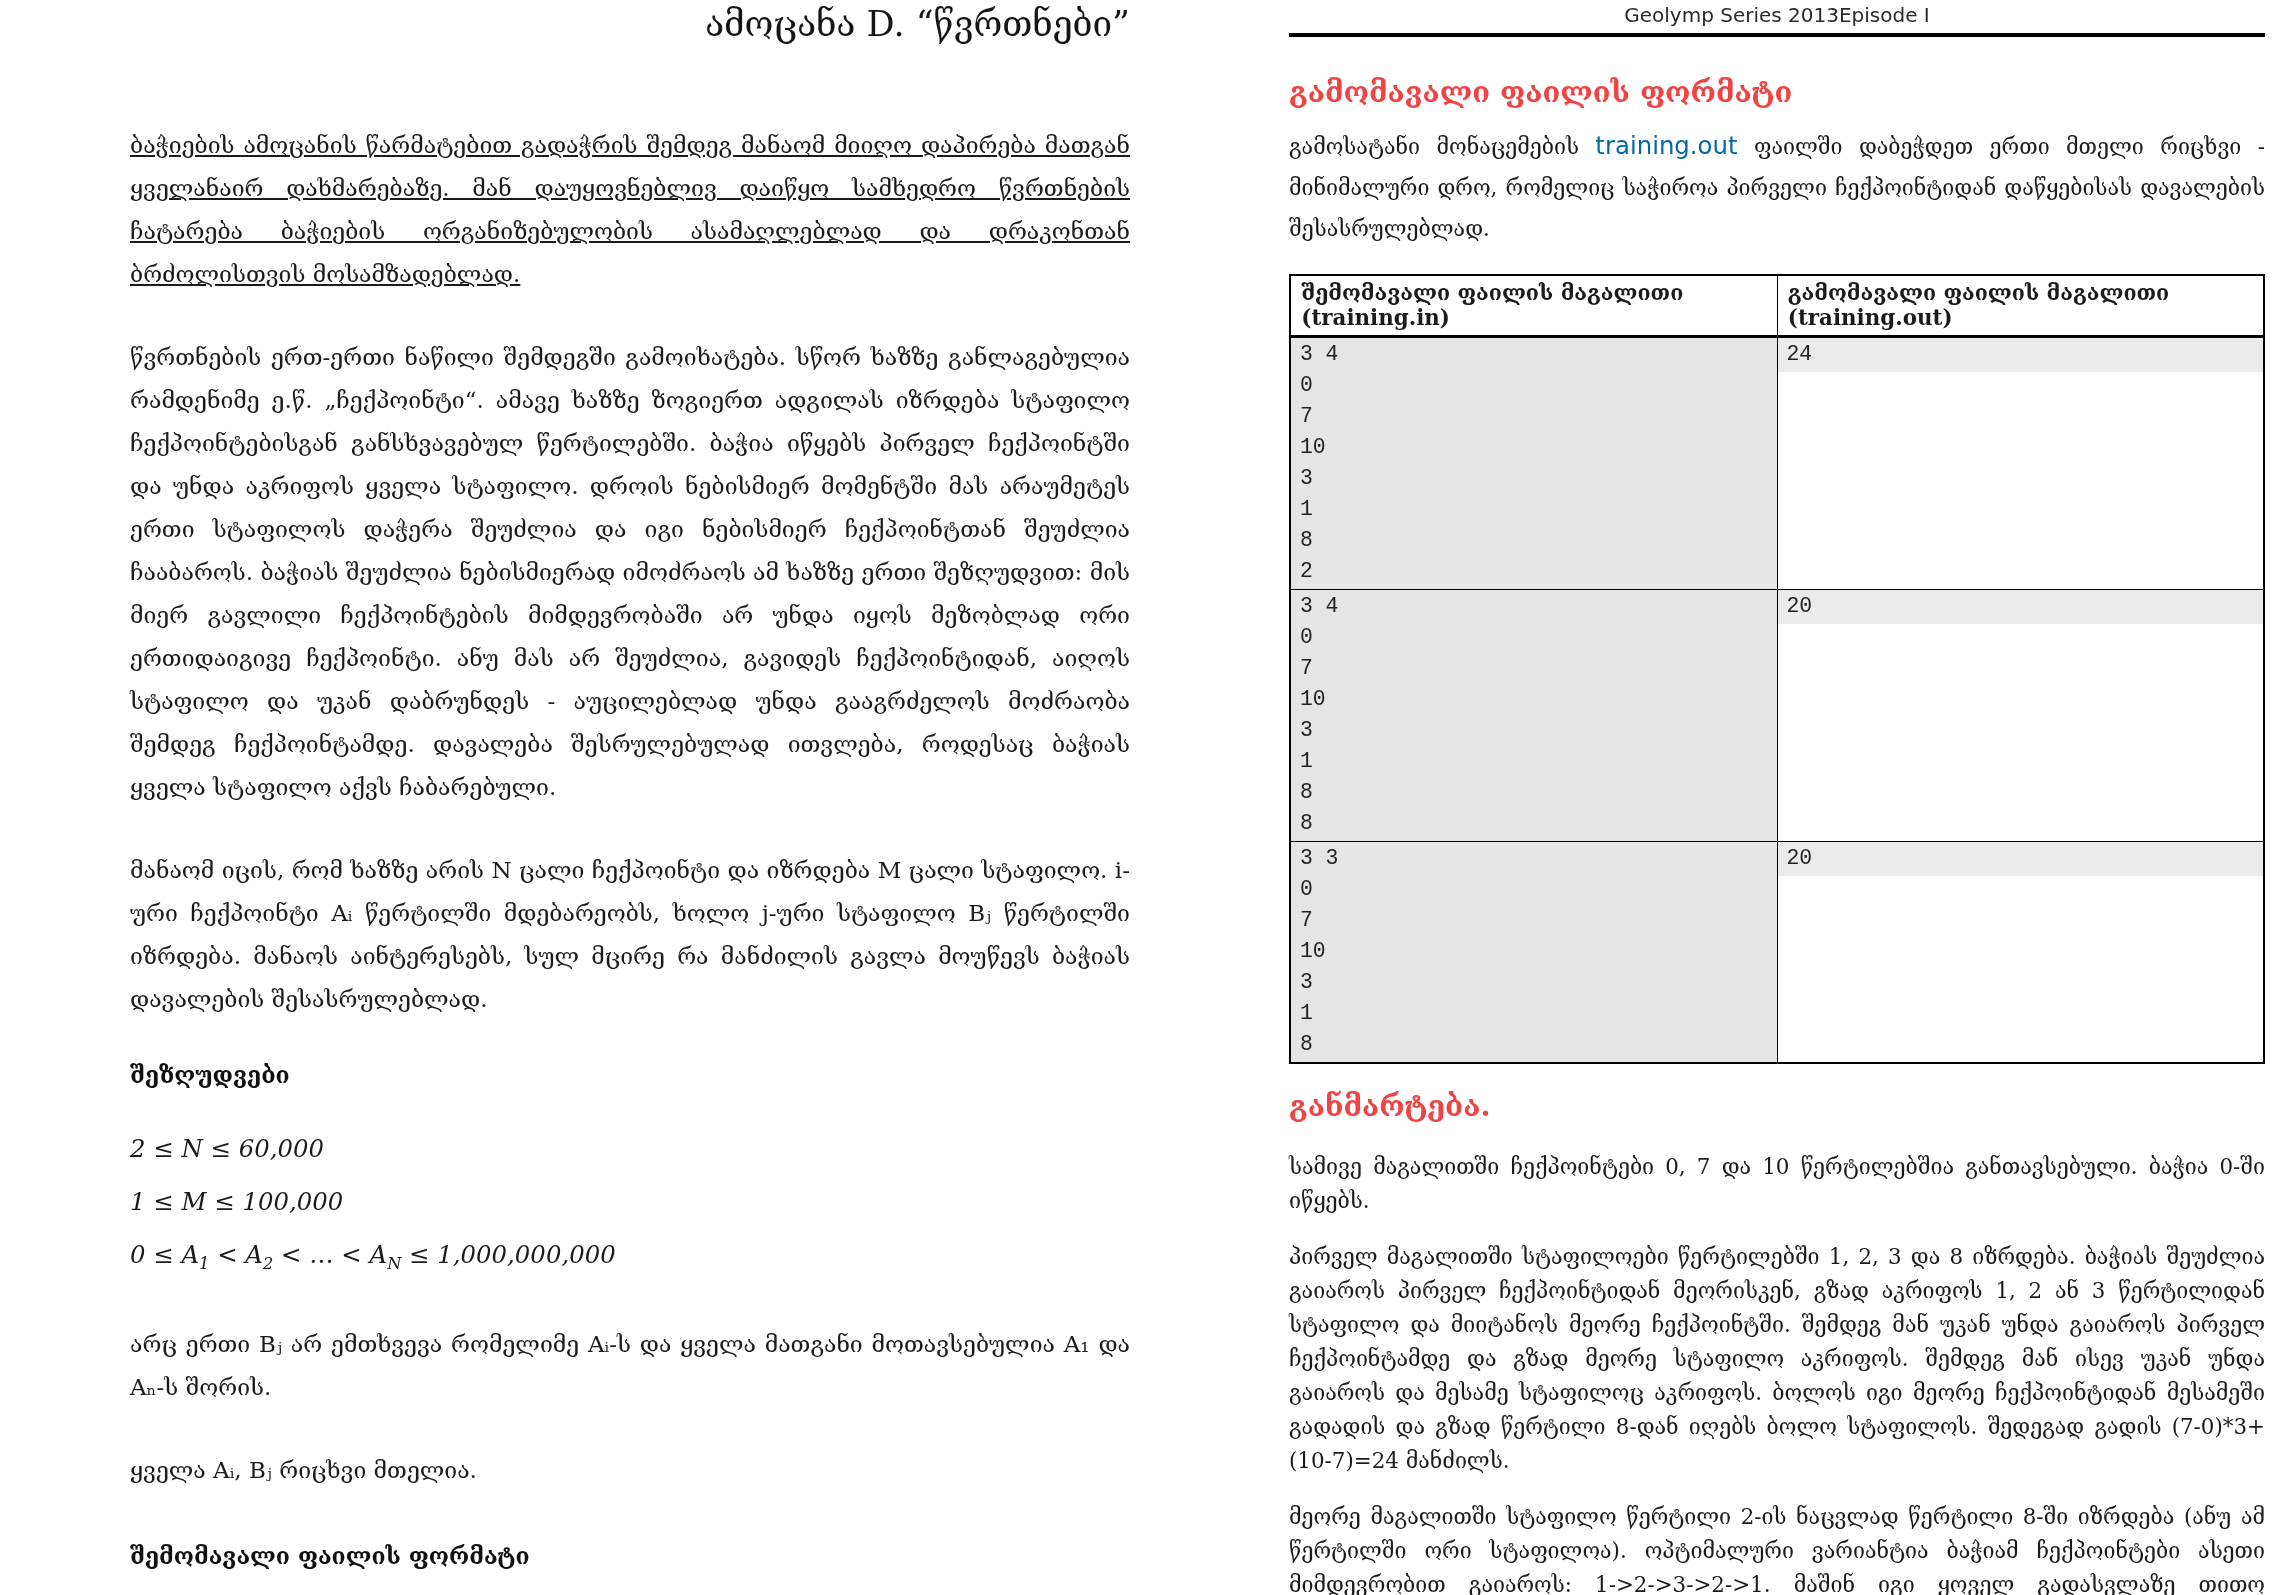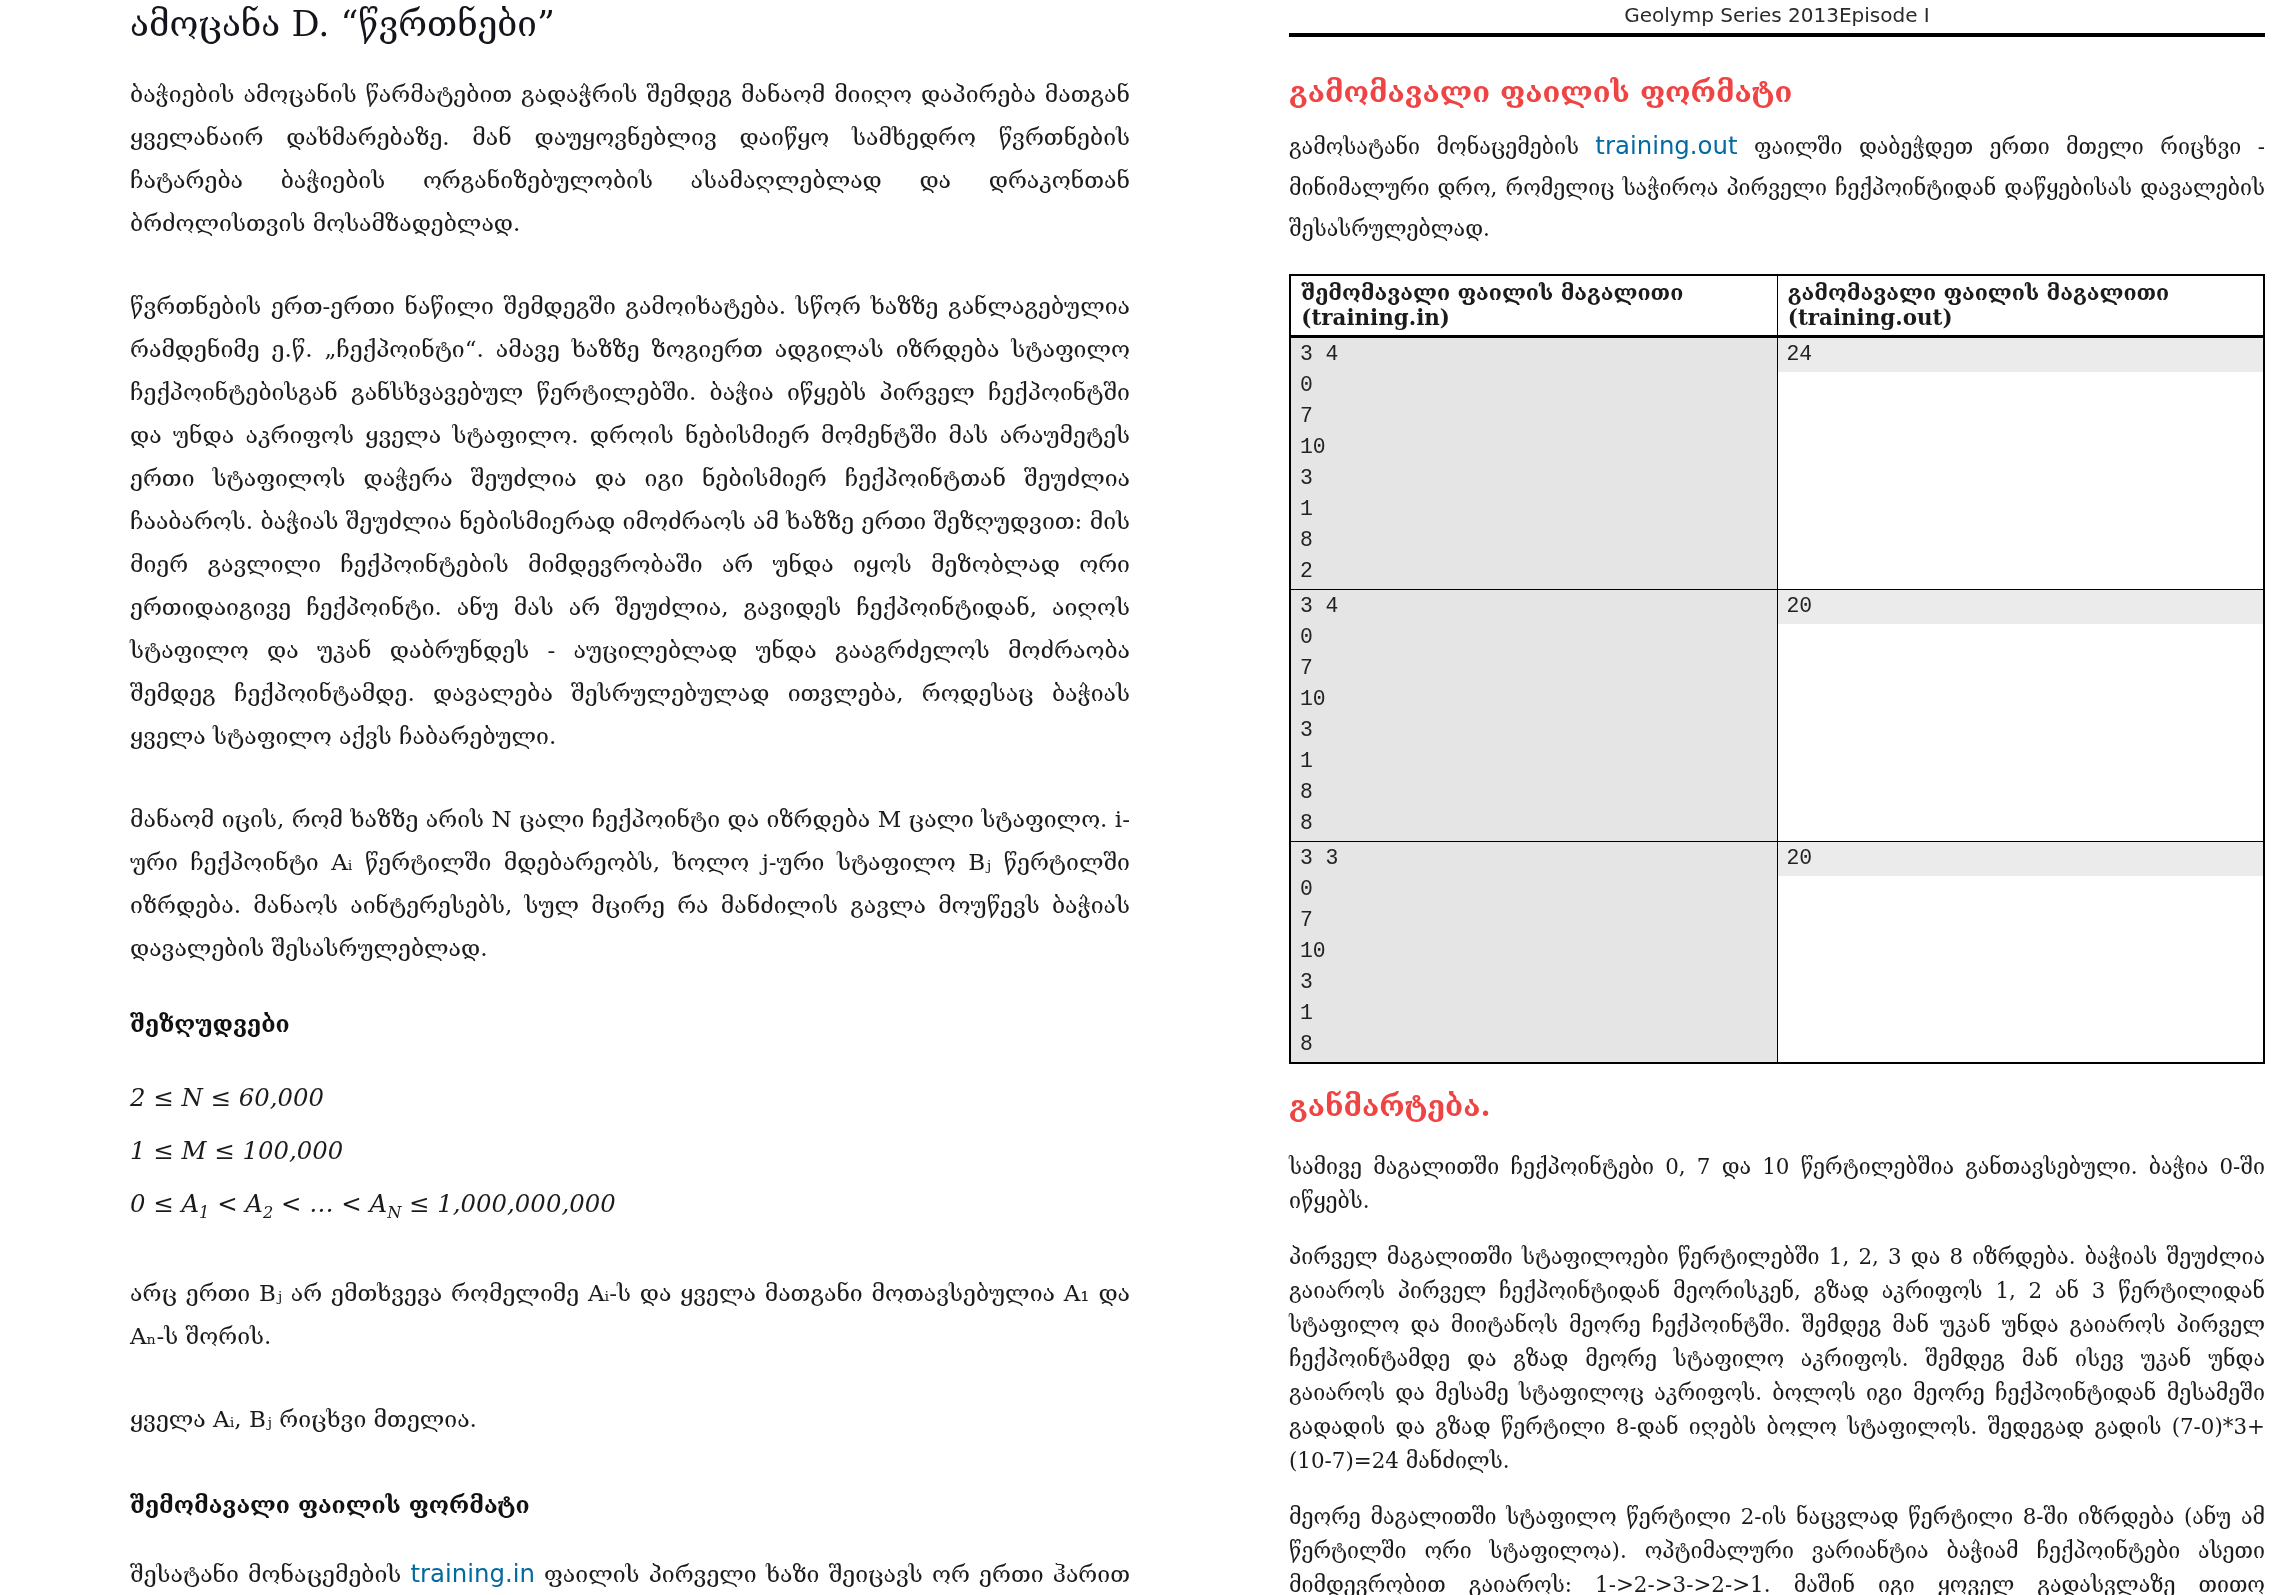--- a/index.html
+++ b/index.html
@@ -3,23 +3,23 @@
 <meta charset="utf-8">
 <style>
   html,body{margin:0;padding:0;background:#ffffff;}
   body{width:2295px;height:1595px;position:relative;overflow:hidden;
        font-family:"DejaVu Serif","Liberation Serif",serif;color:#1b1b1b;}
   .page{position:absolute;top:0;}
   .page-left{left:130px;width:1000px;}
   .page-right{left:1289px;width:976px;}
 
   
-  .prob-title{font-size:35px;font-weight:400;text-align:left;margin:4.4px 0 0 0;color:#14141c;}
+  .prob-title{font-size:35px;font-weight:400;text-align:right;margin:4.4px 0 0 0;color:#14141c;}
   .body-l{font-size:23px;line-height:43px;text-align:justify;margin:0 0 40px 0;}
-  .first-par{margin-top:29px;}
+  .first-par{margin-top:80px;text-decoration:underline;}
   h2.sect{font-size:23px;font-weight:700;margin:0 0 34px 0;color:#111;}
   .sect-gap{margin-top:7.4px;}
   .formula{font-size:24.4px;font-style:italic;line-height:53px;margin:0;white-space:nowrap;}
   .formula sub{font-size:16.2px;font-style:italic;}
   .formula-block{margin:0 0 32.5px 0;}
   .file{font-family:"DejaVu Sans","Liberation Sans",sans-serif;font-size:24.4px;color:#0369a1;}
 
   
   .pageheader{display:flex;justify-content:center;align-items:flex-end;
               font-family:"DejaVu Sans","Liberation Sans",sans-serif;font-size:20px;color:#2a2a2a;

